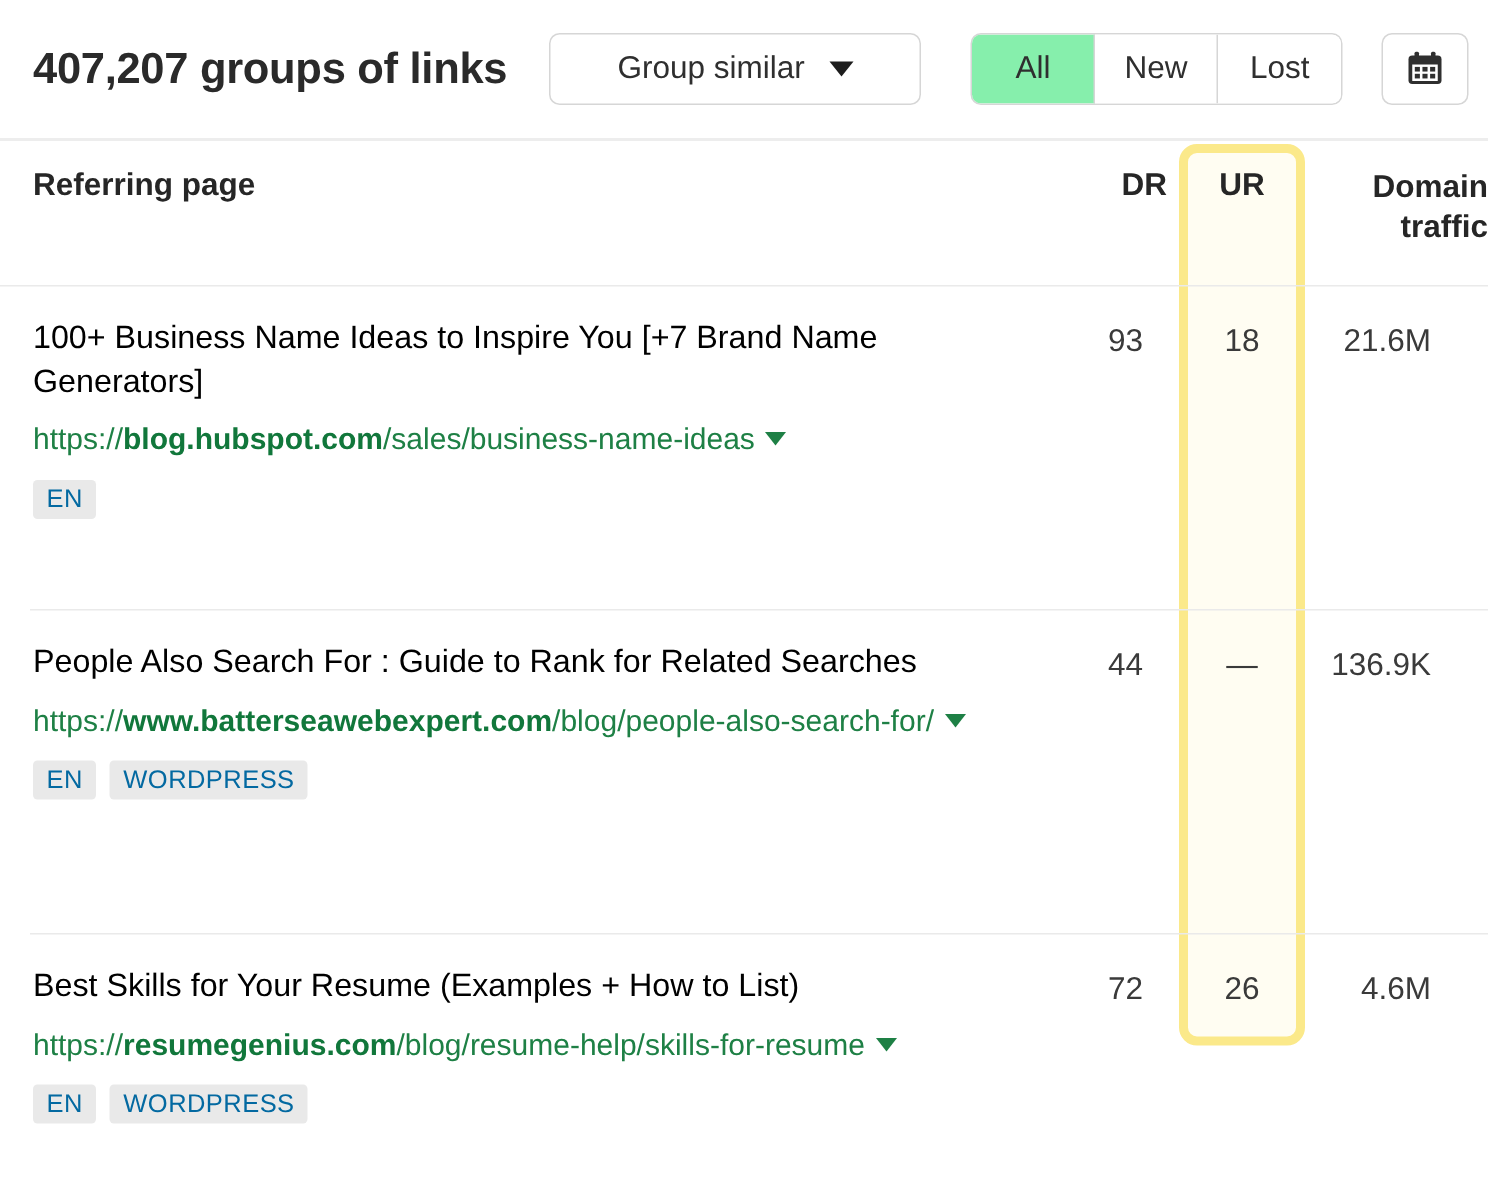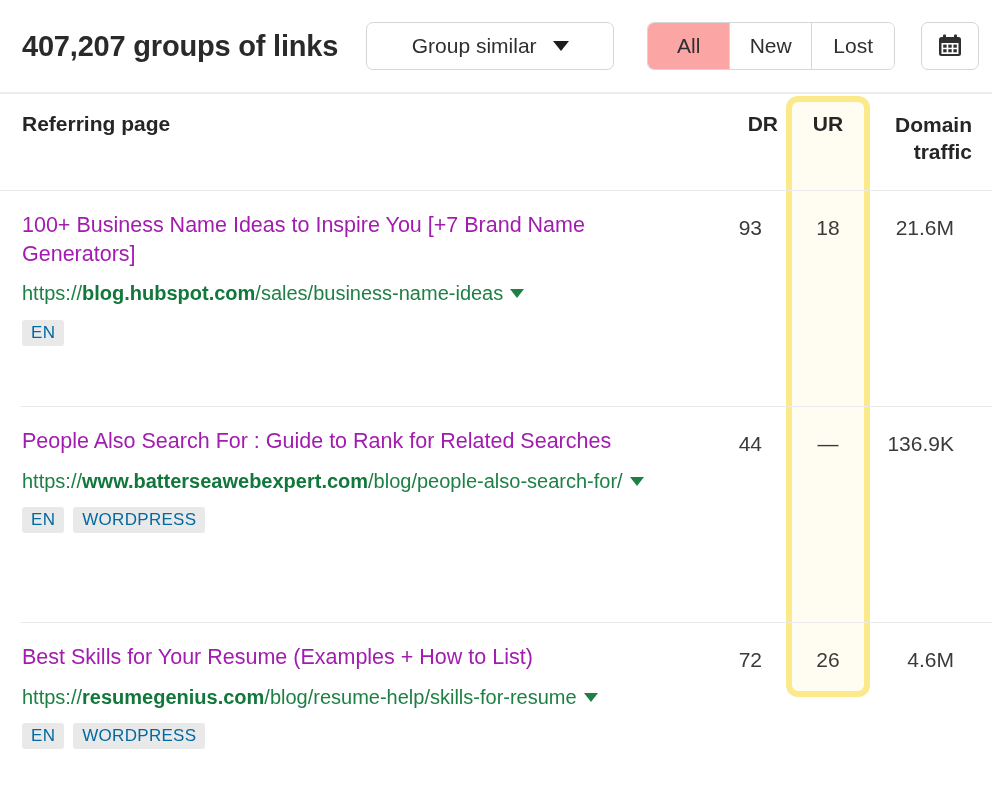--- a/index.html
+++ b/index.html
@@ -39,21 +39,21 @@
     display: flex; border: 1px solid #d6d6d6; border-radius: 7px;
     overflow: hidden; background: #fff;
   }
   .seg {
     min-width: 82px; padding: 0 16px;
     display: flex; align-items: center; justify-content: center;
     font-size: 21px; color: #2f2f2f; cursor: pointer;
     border-right: 1px solid #d6d6d6; background: #fff;
   }
   .seg:last-child { border-right: none; }
-  .seg.active { background: #fca5a5; }
+  .seg.active { background: #86efac; }
 
   .cal-btn {
     margin-left: 26px; width: 58px; height: 48px;
     border: 1px solid #d6d6d6; border-radius: 7px; background: #fff;
     display: flex; align-items: center; justify-content: center; cursor: pointer;
   }
 
   .header-rule {
     position: absolute; top: 92px; left: 0; width: 992px; height: 2px;
     background: #ededed;
@@ -65,21 +65,21 @@
   .thead {
     display: flex; align-items: flex-start;
     height: 96px; padding-top: 18px;
   }
   .th {
     font-size: 21px; font-weight: bold; color: #262626;
   }
   .col-page { width: 710px; padding-left: 22px; }
   .col-dr   { width: 76px; text-align: right; }
   .col-ur   { width: 84px; text-align: center; }
-  .col-dt   { width: 122px; text-align: right; padding-right: 20px; line-height: 1.28; }
+  .col-dt   { width: 122px; text-align: right; line-height: 1.28; }
 
   .thead .col-dr { padding-right: 8px; }
 
   .row-rule { height: 1px; background: #eaeaea; margin-left: 20px; }
   .row-rule.full { margin-left: 0; }
 
   .trow { display: flex; align-items: flex-start; padding-top: 20px; }
   .trow.r1 { min-height: 215px; }
   .trow.r2 { min-height: 215px; }
   .trow.r3 { min-height: 160px; }
@@ -87,21 +87,21 @@
   .cell-page { width: 710px; padding-left: 22px; padding-right: 14px; }
   .cell-num {
     font-size: 21px; color: #3a3a3a; line-height: 1;
     padding-top: 6px;
   }
   .cell-dr { width: 76px; text-align: right; padding-right: 24px; }
   .cell-ur { width: 84px; text-align: center; }
   .cell-dt { width: 104px; text-align: right; padding-right: 20px; }
 
   .page-title {
-    font-size: 21.5px; color: #a21caf; line-height: 1.33;
+    font-size: 21.5px; color: #000000; line-height: 1.33;
     text-decoration: none; display: block; cursor: pointer;
   }
   .page-url {
     font-size: 20px; color: #1e8045; line-height: 1.42;
     margin-top: 11px; word-break: break-all; cursor: pointer;
   }
   .page-url .dom { font-weight: bold; color: #11773b; }
   .caret-green {
     display: inline-block; vertical-align: 2px; margin-left: 7px;
     width: 0; height: 0; border-left: 7px solid transparent;

